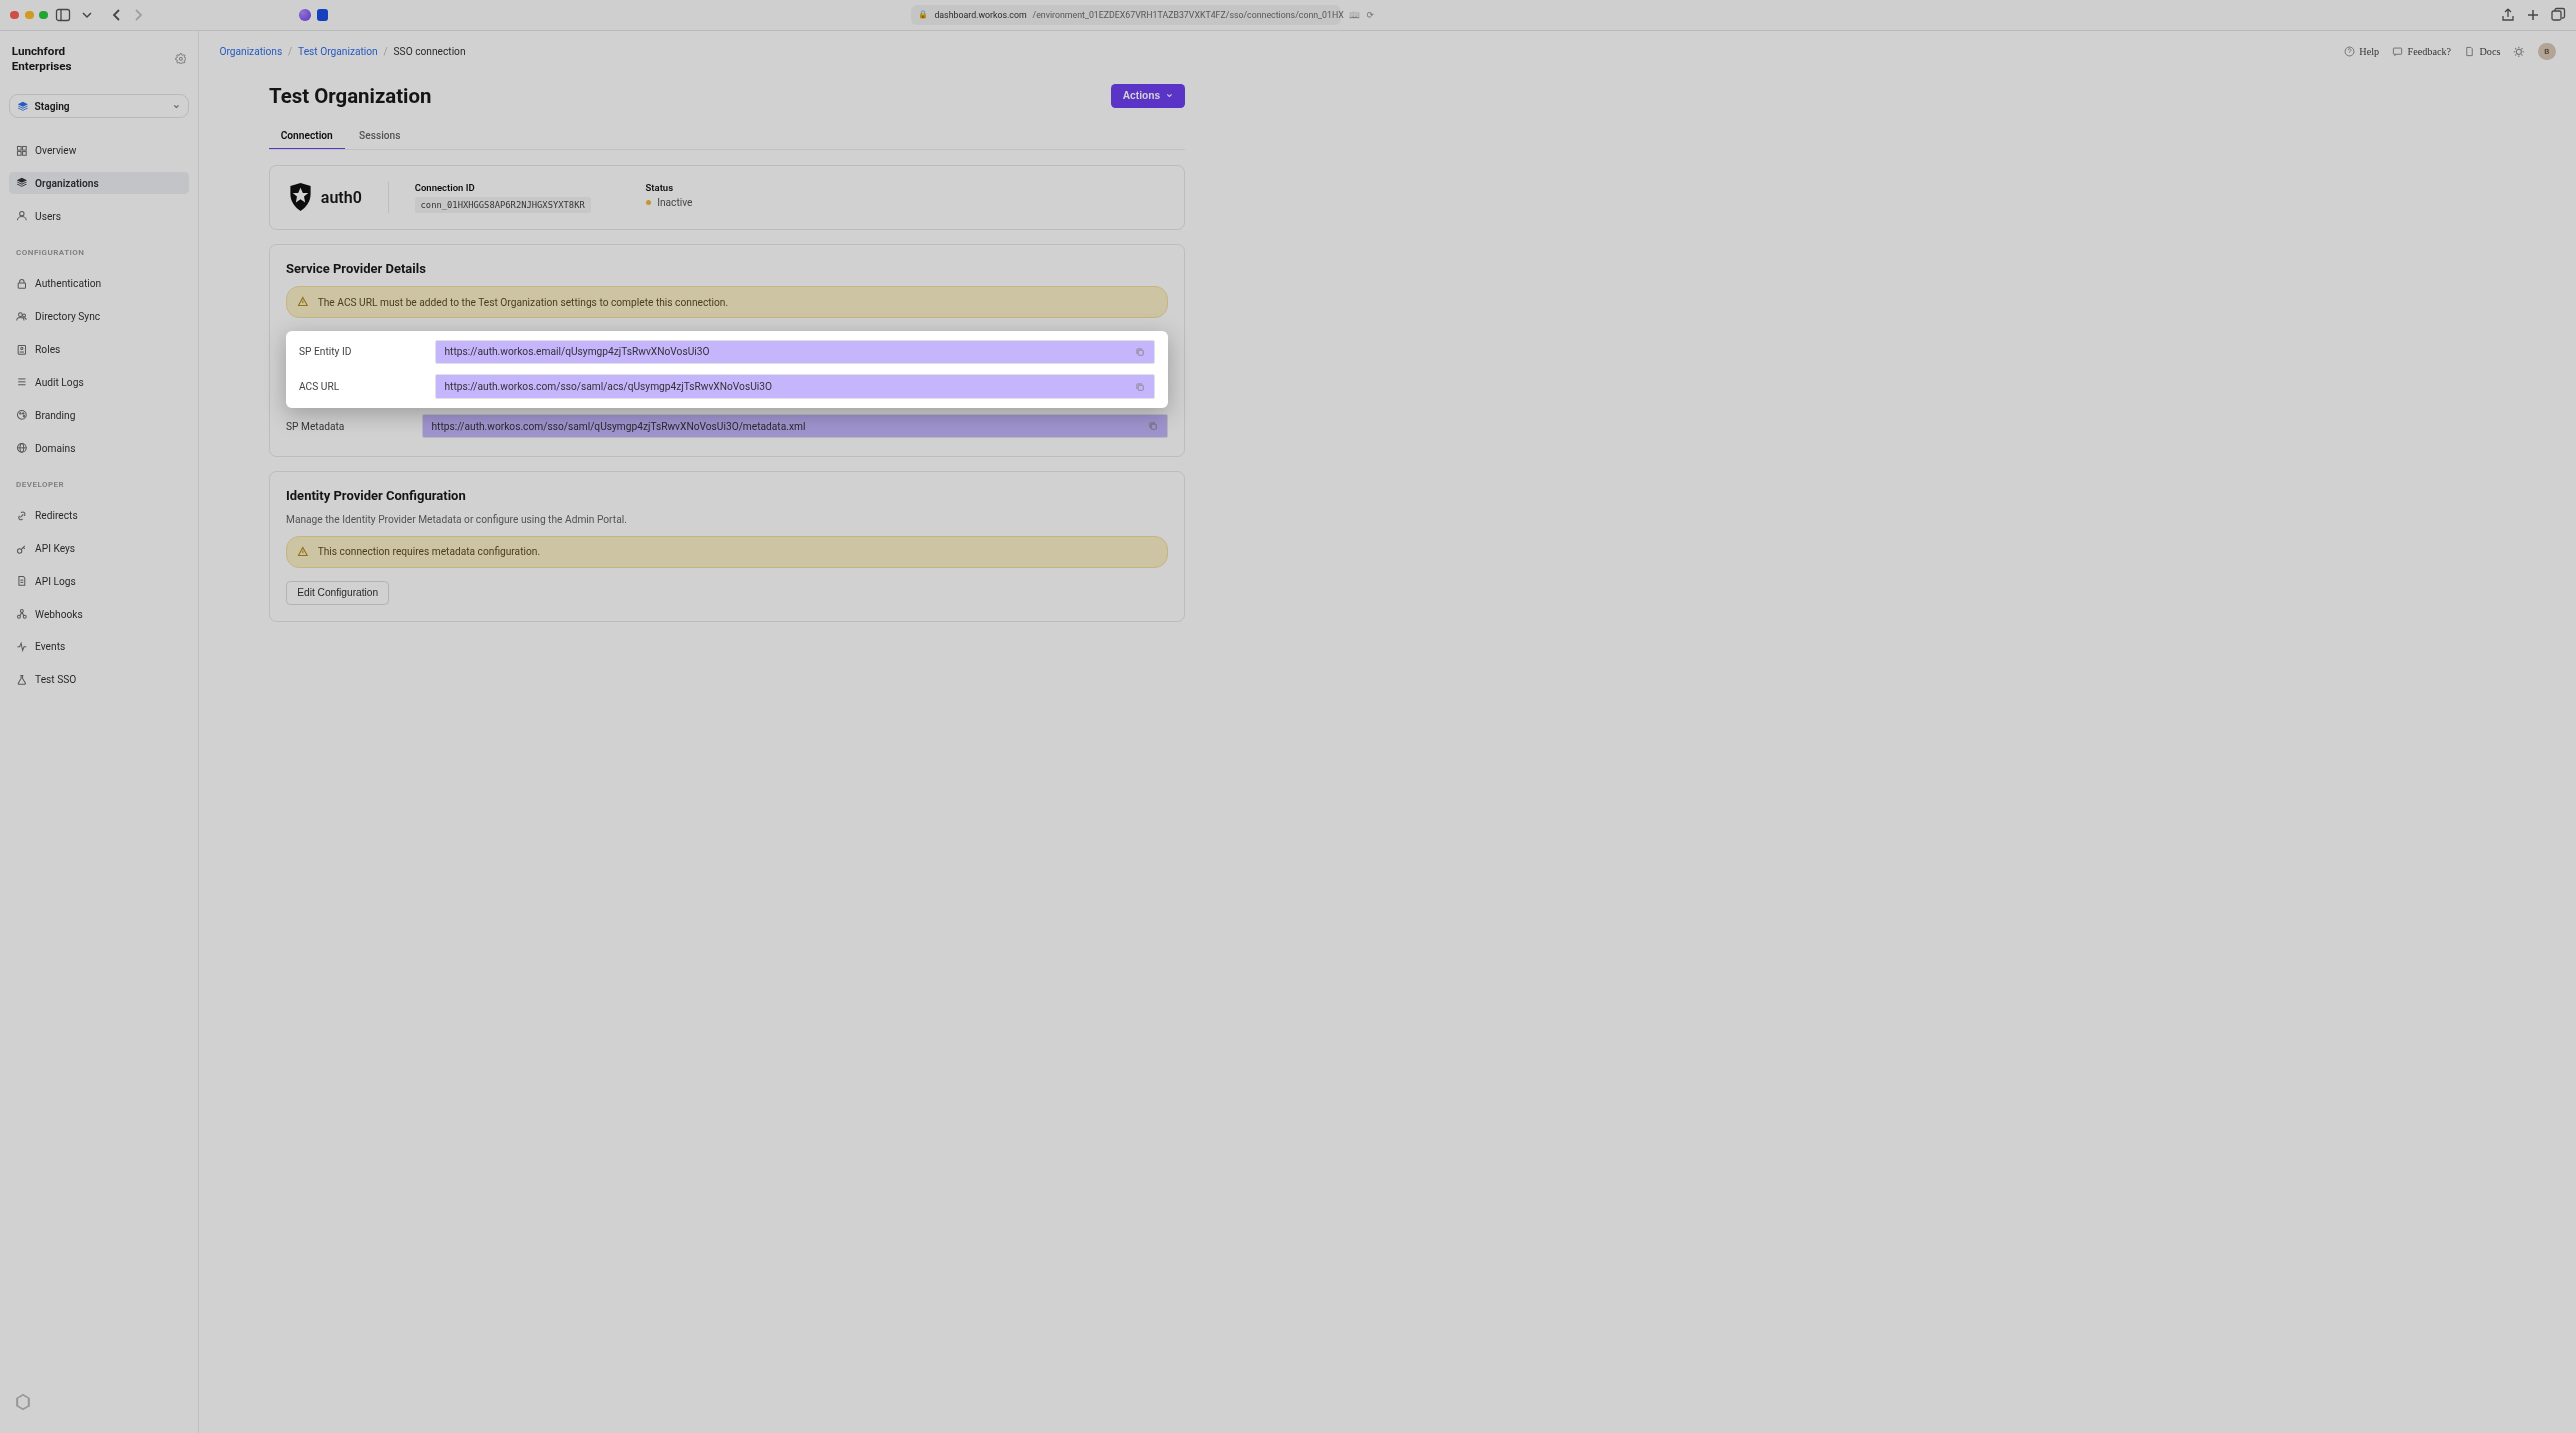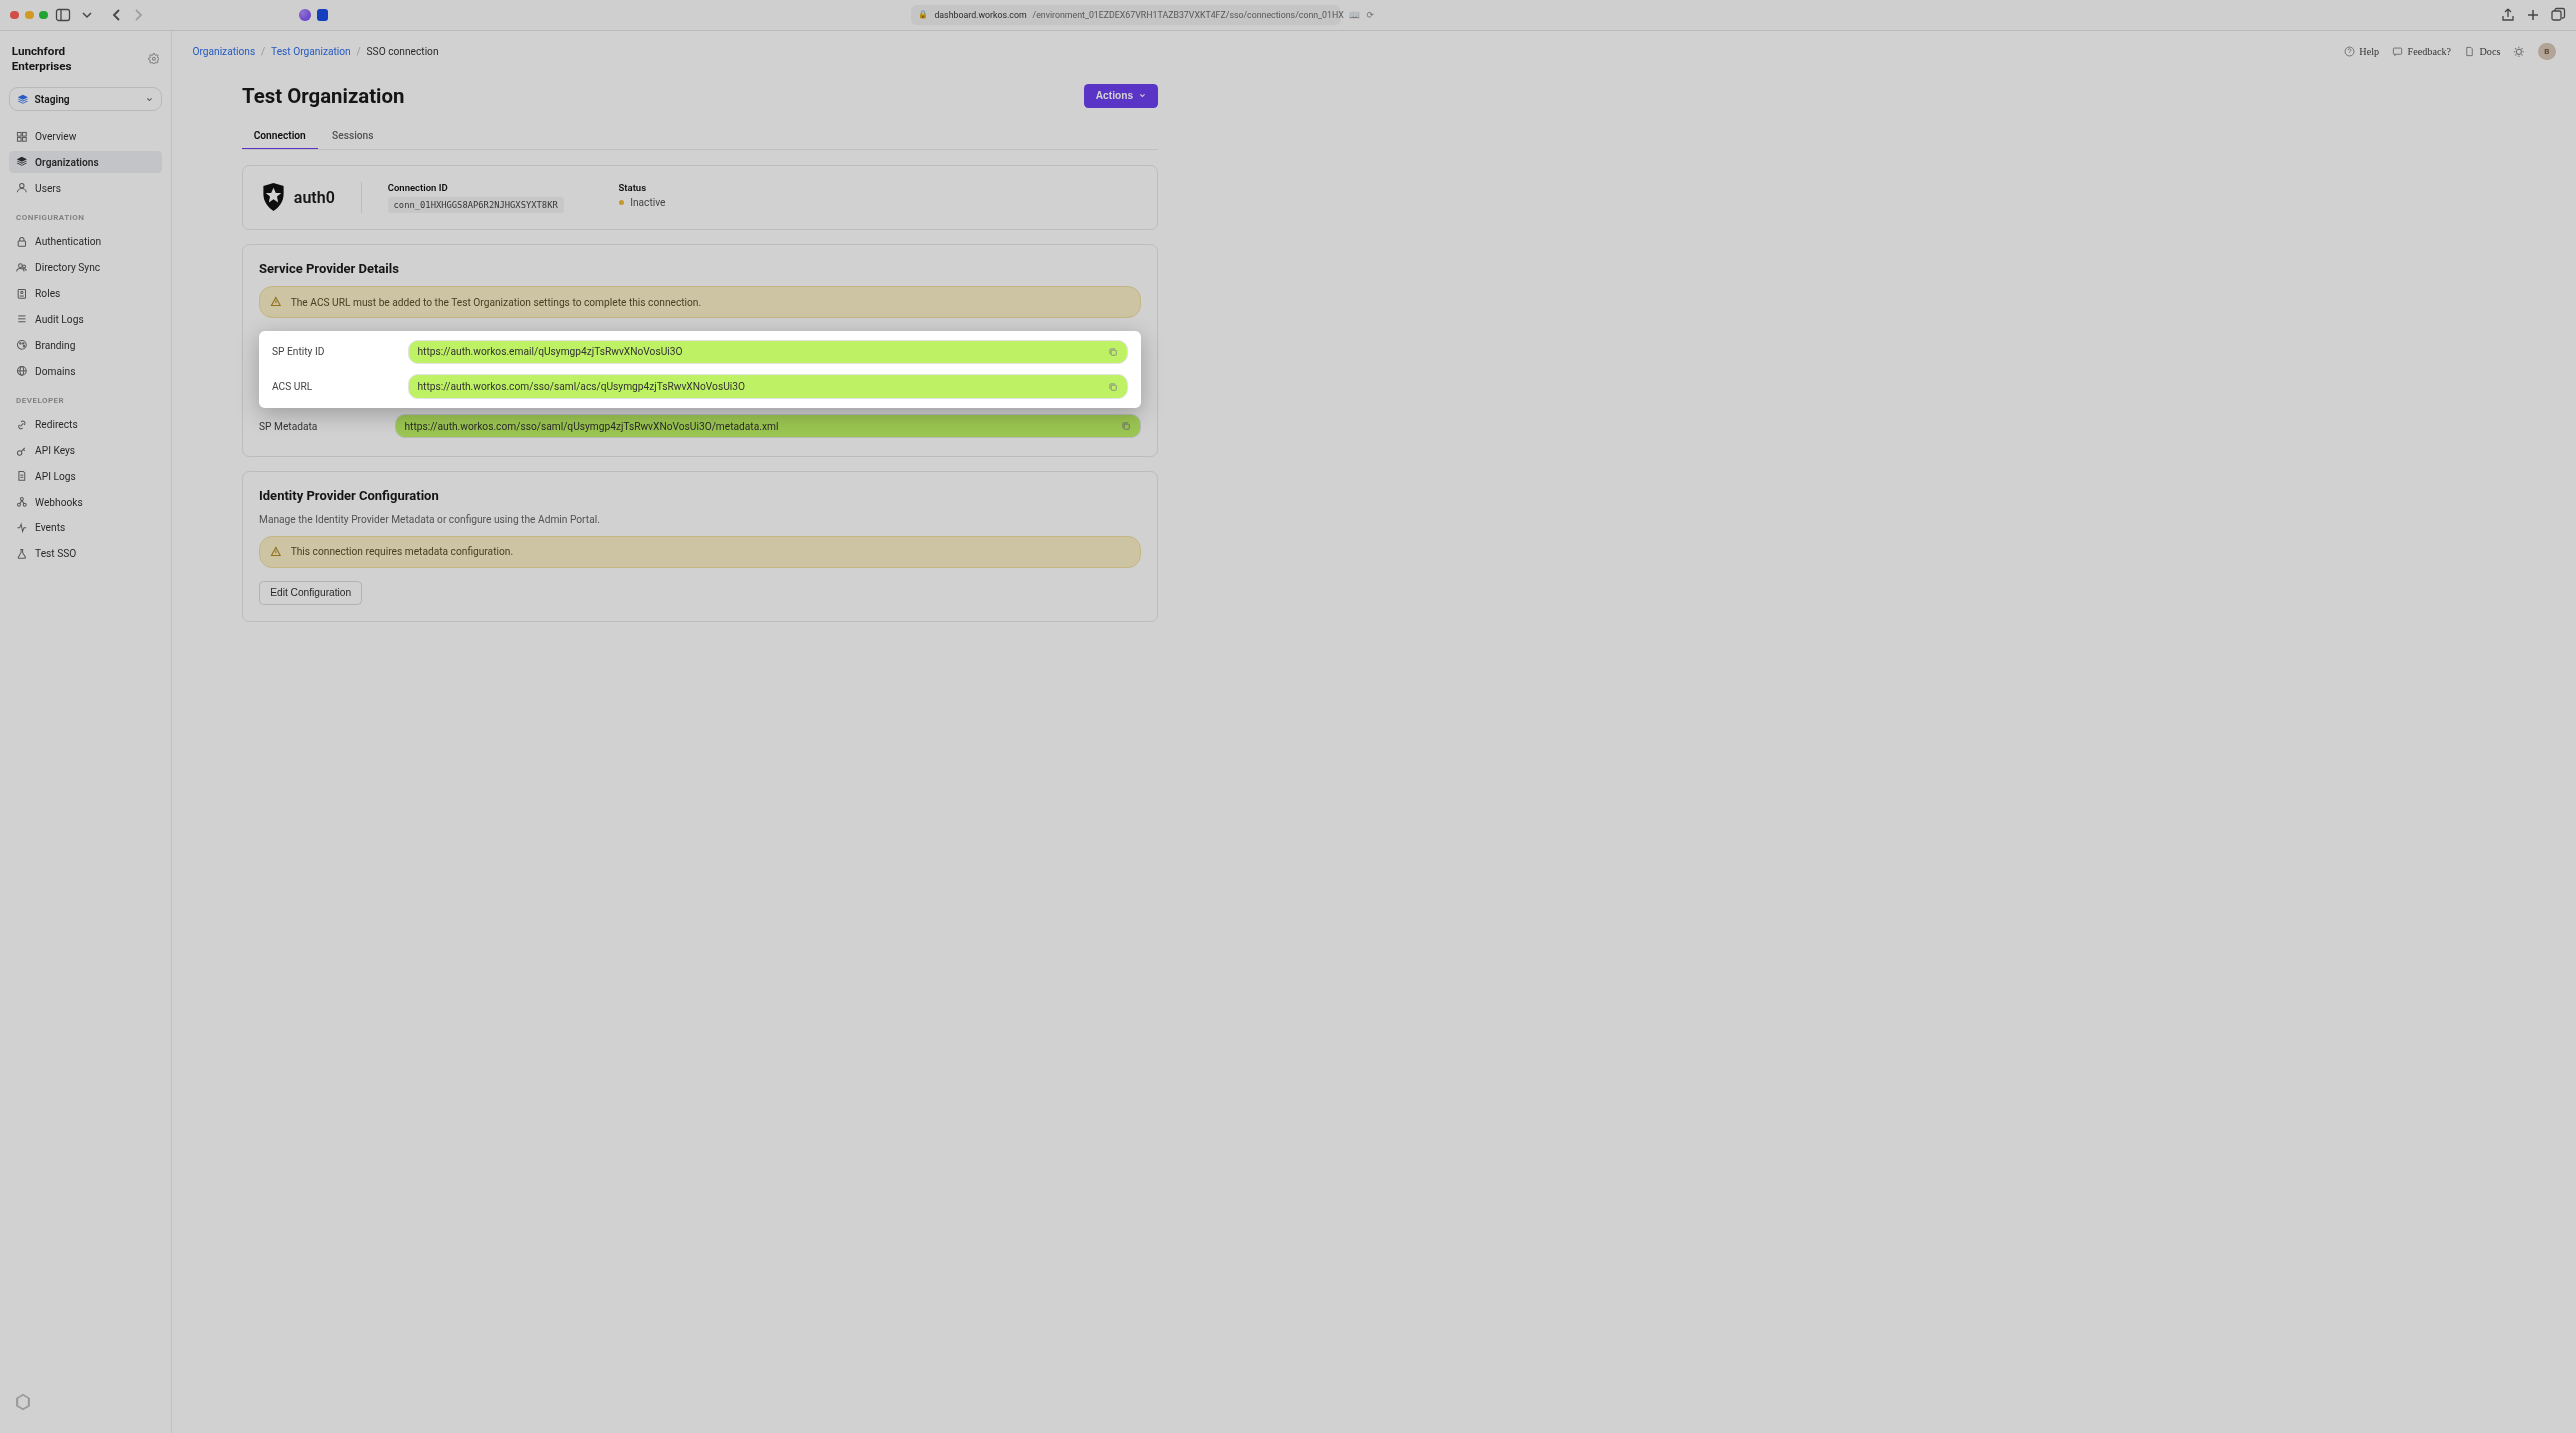--- a/index.html
+++ b/index.html
@@ -22,21 +22,21 @@
 .urlbar { flex: 0 0 auto; width: 430px; display: flex; align-items: center; background: #f1f1f1; border-radius: 5.8px; height: 20.4px; padding: 0 7.3px; gap: 5.8px; color: #6b6b6b; font-size: 8.8px; margin-left: auto; margin-right: auto; }
 .urlbar .lock { font-size: 8px; }
 .urlbar .host { color: #333; }
 .chrome-right { display: flex; gap: 8.8px; align-items: center; margin-left: auto; }
 .ext-dot { width: 11.7px; height: 11.7px; border-radius: 50%; }
 .ext-dot.a { background: radial-gradient(circle at 30% 30%, #b18cff, #6e3ff3); }
 .ext-dot.b { background: #1a4de6; border-radius: 2.9px; }
 
 
 .app { display: flex; height: calc(100vh - 31px); }
-.sidebar { width: 172px; border-right: 0.7px solid #ececec; padding: 13px 8.8px; display: flex; flex-direction: column; gap: 4px; overflow-y: auto; }
+.sidebar { width: 199px; border-right: 0.7px solid #ececec; padding: 13px 8.8px; display: flex; flex-direction: column; gap: 11px; overflow-y: auto; }
 .brand-row { display: flex; align-items: center; justify-content: space-between; margin-bottom: 10.2px; padding: 0 2.9px; }
 .brand { font-weight: 700; font-size: 11.7px; line-height: 1.25; }
 .gear-btn { color: #8a8a8a; }
 .env-select { display: flex; align-items: center; gap: 5.8px; border: 0.7px solid #e2e2e2; border-radius: 9px; padding: 5.1px 7.3px; font-weight: 600; font-size: 10.2px; margin-bottom: 10.2px; }
 .env-select .env-icon { width: 11.7px; height: 11.7px; color: #2f6fed; }
 .env-select .chev { margin-left: auto; color: #777; }
 .nav-item { display: flex; align-items: center; gap: 7.3px; padding: 5.1px 7.3px; border-radius: 4.4px; color: #333; font-size: 10.2px; }
 .nav-item.active { background: #eef0f3; font-weight: 600; }
 .nav-item .nav-icon { width: 11.7px; height: 11.7px; color: #6b6b6b; flex-shrink: 0; }
 .nav-item.active .nav-icon { color: #333; }
@@ -78,21 +78,21 @@
 .status-dot { width: 5.8px; height: 5.8px; border-radius: 50%; background: #f0b93a; }
 
 .section-title { font-size: 13px; font-weight: 700; margin-bottom: 10.2px; }
 .section-sub { color: #666; font-size: 10.2px; margin-bottom: 11.7px; }
 .alert { display: flex; align-items: center; gap: 8.8px; background: #fbefc7; border: 0.7px solid #f0dea0; border-radius: 13px; padding: 8.8px 10.2px; color: #5a4e29; font-size: 10.2px; margin-bottom: 13px; }
 .alert .warn-icon { width: 11.7px; height: 11.7px; color: #b08b1f; flex-shrink: 0; }
 
 .field-row { display: flex; align-items: center; gap: 11.7px; margin-bottom: 10.2px; }
 .field-row:last-child { margin-bottom: 0; }
 .field-label { width: 124px; font-size: 10.2px; color: #444; }
-.field-value { flex: 1; display: flex; align-items: center; border: 0.7px solid #e2e2e2; border-radius: 10px; padding: 5.8px 8.8px; background: #bef264; font-size: 10.2px; color: #333; }
+.field-value { flex: 1; display: flex; align-items: center; border: 0.7px solid #e2e2e2; border-radius: 2px; padding: 5.8px 8.8px; background: #c4b5fd; font-size: 10.2px; color: #333; }
 .field-value .txt { flex: 1; overflow: hidden; text-overflow: ellipsis; white-space: nowrap; }
 .copy-btn { color: #888; display: flex; align-items: center; margin-left: 5.8px; }
 .copy-btn svg { width: 10.2px; height: 10.2px; }
 
 .btn-secondary { border: 0.7px solid #d9d9d9; background: #fff; border-radius: 4.4px; padding: 5.8px 10.2px; font-size: 10.2px; font-weight: 500; color: #333; }
 
 .highlight-inner { padding: 8.8px 13px; }
 
 svg { display: block; }
 </style>

